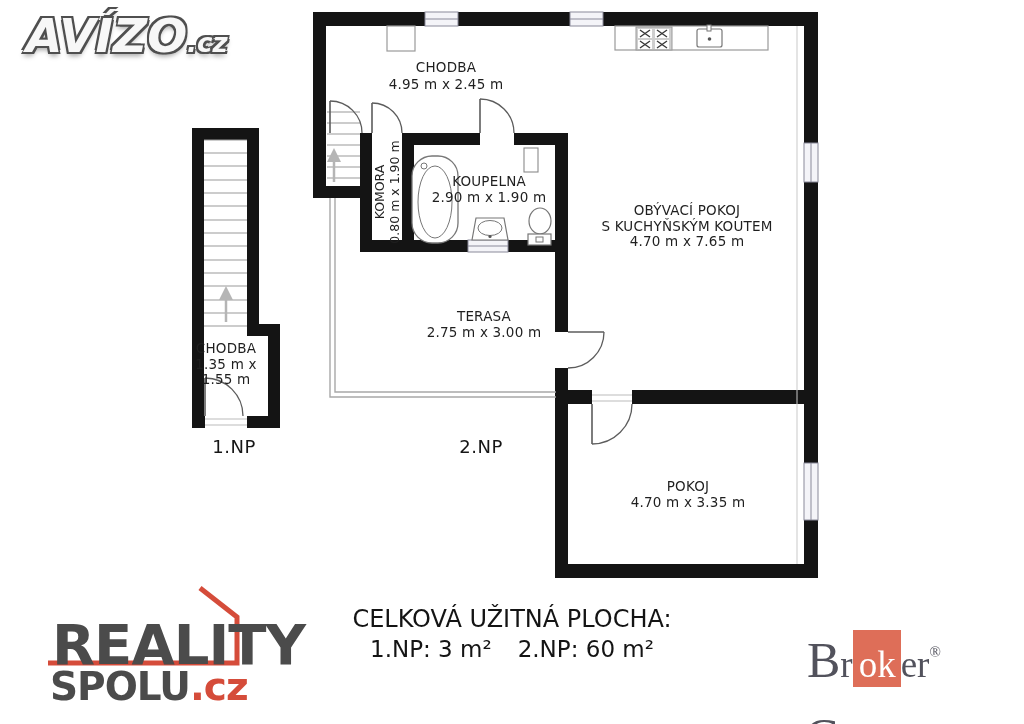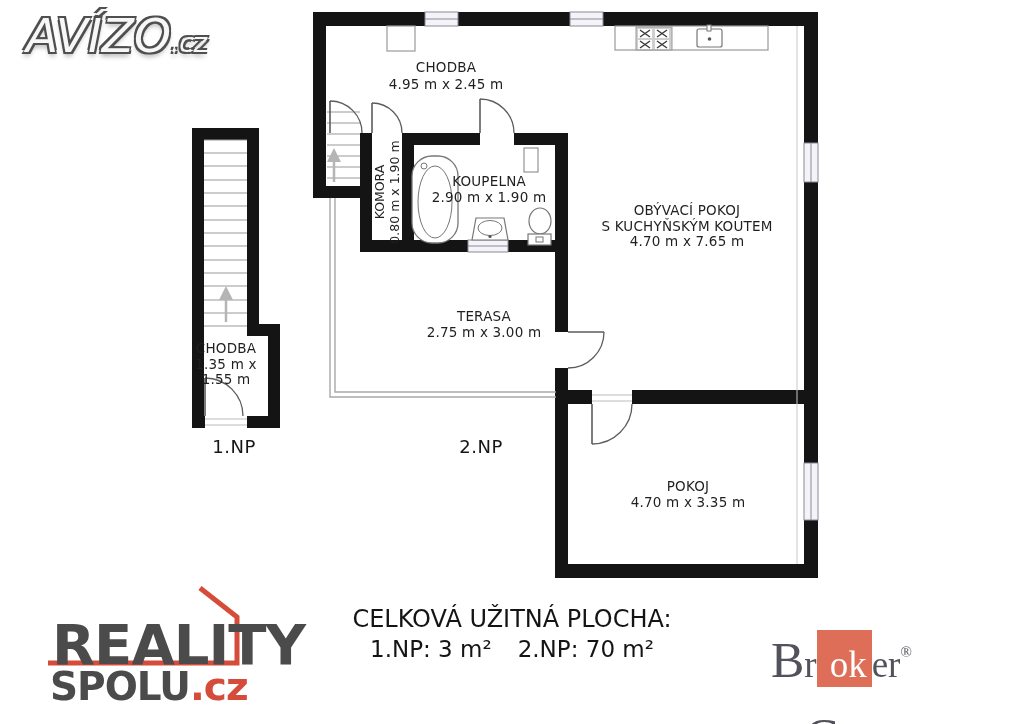--- a/index.html
+++ b/index.html
@@ -1,19 +1,19 @@
 <!DOCTYPE html>
 <html><head>
 <meta charset="utf-8">
 <style>
   html,body{margin:0;padding:0;background:#ffffff;width:1024px;height:724px;overflow:hidden;}
   body{font-family:"DejaVu Sans","Liberation Sans",sans-serif;position:relative;}
 
   
-  .avizo{position:absolute;left:26px;top:8px;font-style:italic;font-weight:400;
+  .avizo{position:absolute;left:26px;top:8px;font-style:italic;font-weight:700;
          font-size:47px;letter-spacing:0px;color:#f7f7f7;white-space:nowrap;
          text-shadow:-2px -2px 0 #4f4f4f,2px -2px 0 #4f4f4f,-2px 2px 0 #4f4f4f,
                      2px 2px 0 #4f4f4f,0 4px 5px rgba(0,0,0,.35);}
   .avizo .tld{font-size:26px;}
 
   
   .plan{position:absolute;left:0;top:0;}
   .room-label{font-size:13.5px;fill:#1f1f1f;font-weight:500;letter-spacing:.2px;}
   .room-label-sm{font-size:12.5px;fill:#1f1f1f;font-weight:500;}
   .floor-label{font-size:18px;fill:#161616;font-weight:500;letter-spacing:.5px;}
@@ -30,24 +30,24 @@
                letter-spacing:-1px;color:#4b4b4b;}
   .reality .l2{position:absolute;left:4px;top:80px;font-size:39px;font-weight:bold;
                letter-spacing:-1px;color:#4b4b4b;}
   .reality .l2 .tld{color:#d54c3a;}
   .reality svg{position:absolute;left:0;top:0;}
 
   
   .broker{position:absolute;left:765px;top:620px;width:250px;height:100px;
           font-family:"Liberation Serif","DejaVu Serif",serif;color:#52525c;}
   .broker .row1{position:absolute;left:6px;top:10px;font-size:37px;white-space:nowrap;}
-  .broker .row1 .pre{display:inline-block;}
+  .broker .row1 .pre{display:inline-block;margin-left:36px;}
   .broker .row1 .pre::first-letter{font-size:50px;}
   .broker .hl{display:inline-block;background:#de6e58;color:#ffffff;
-              padding:13px 5px 1px 13px;}
+              padding:13px 5px 1px 6px;}
   .broker .reg{font-size:15px;vertical-align:20px;}
   .broker .row2{position:absolute;left:40px;top:40px;font-size:37px;white-space:nowrap;margin-top:47px;}
   .broker .row2 .c2{display:inline-block;}
   .broker .row2 .c2::first-letter{font-size:50px;}
 </style>
 </head>
 <body>
 
 <div class="avizo"><span>AVÍZO</span><span class="tld">.cz</span></div>
 
@@ -220,21 +220,21 @@
     <text class="room-label" x="226" y="384">1.55 m</text>
 
     <text class="floor-label" x="234" y="453">1.NP</text>
     <text class="floor-label" x="481" y="453">2.NP</text>
   </g>
 </svg>
 
 <div class="summary">
   <div class="t1">CELKOVÁ UŽITNÁ PLOCHA:</div>
   <div class="t2">
-    <span>1.NP: 3 m²</span><span class="gap"></span><span>2.NP: 70 m²</span>
+    <span>1.NP: 3 m²</span><span class="gap"></span><span>2.NP: 60 m²</span>
   </div>
 </div>
 
 <div class="reality">
   <svg width="270" height="130" viewBox="0 0 270 130">
     <path d="M2,79 H191 V33 L154,4" fill="none" stroke="#d54c3a" stroke-width="5"></path>
   </svg>
   <div class="l1">REALITY</div>
   <div class="l2"><span>SPOLU</span><span class="tld">.cz</span></div>
 </div>

